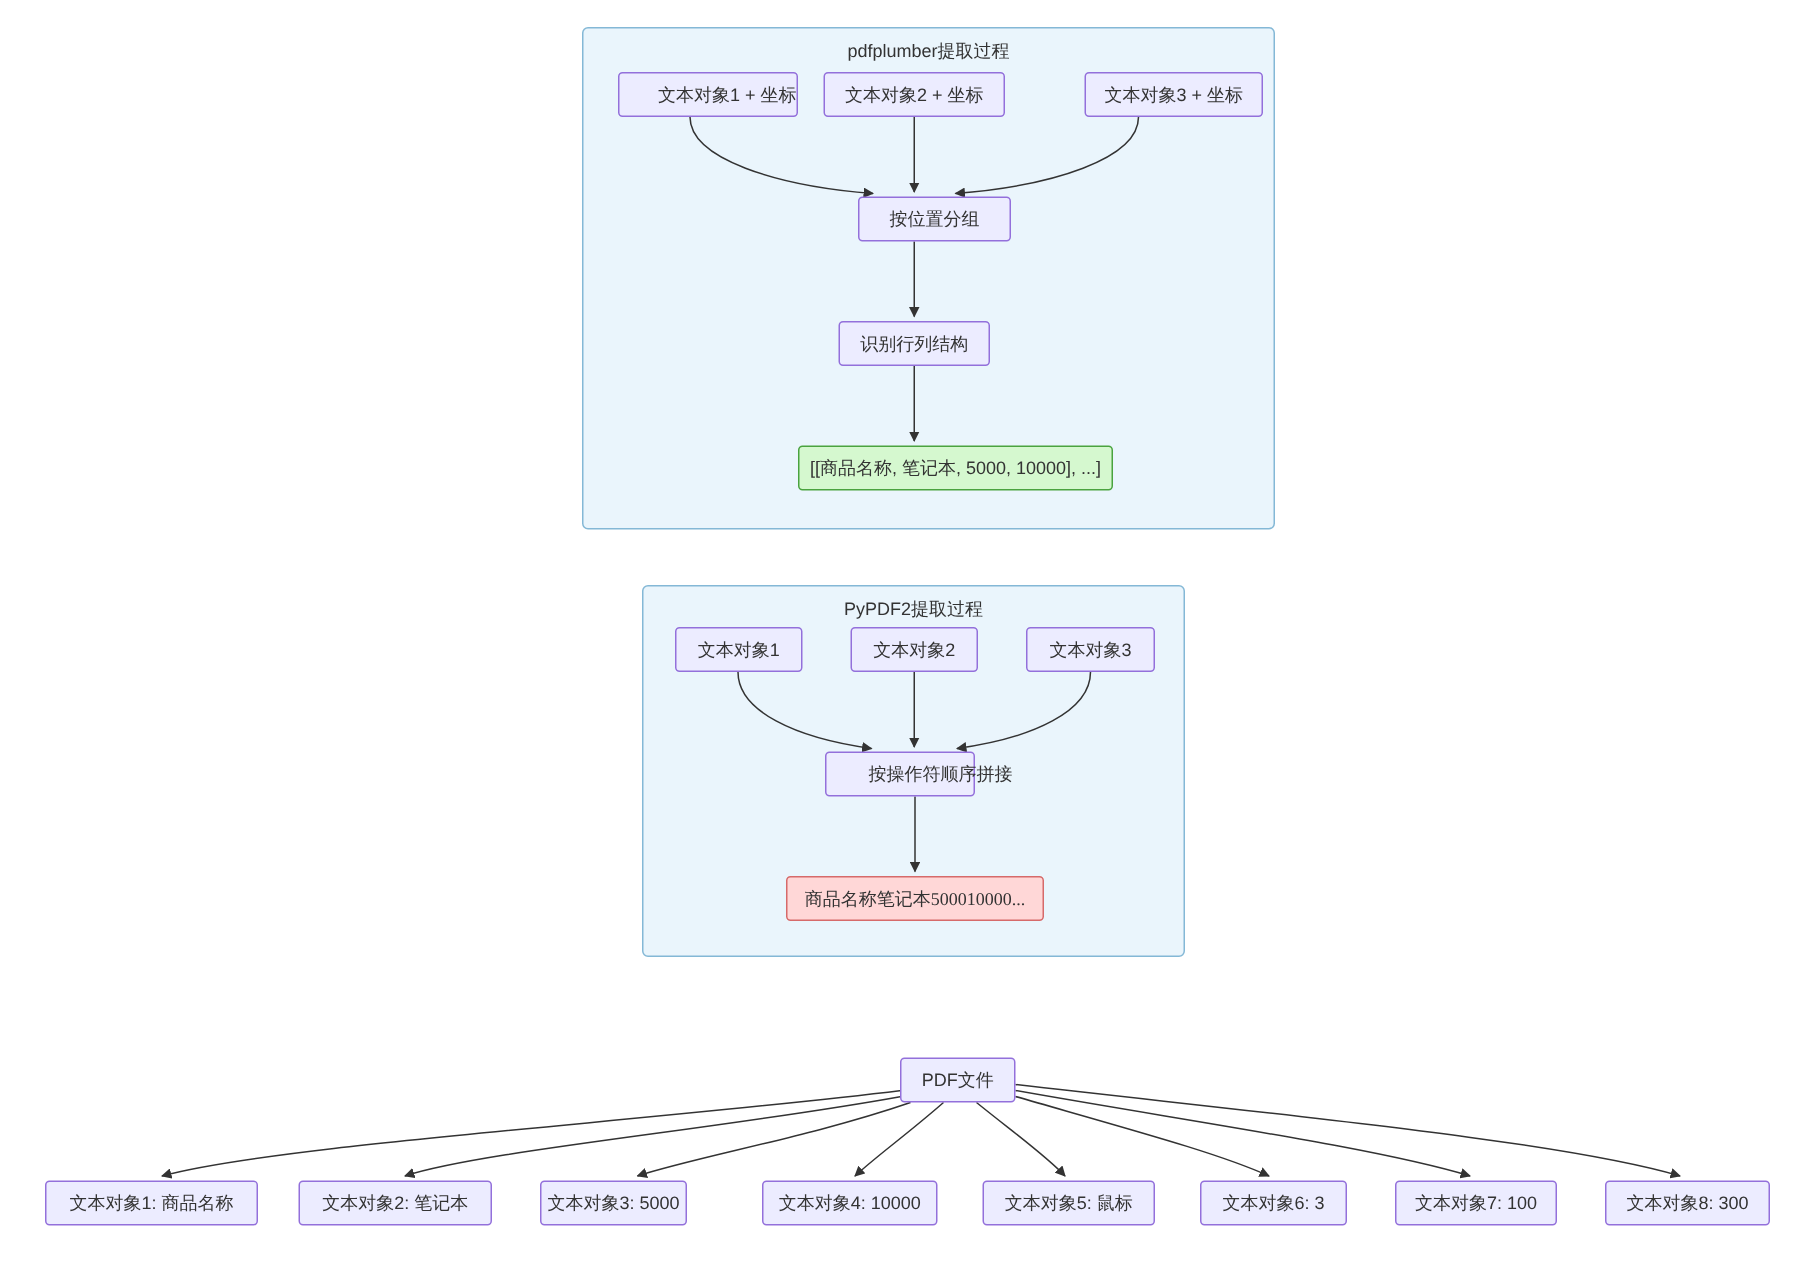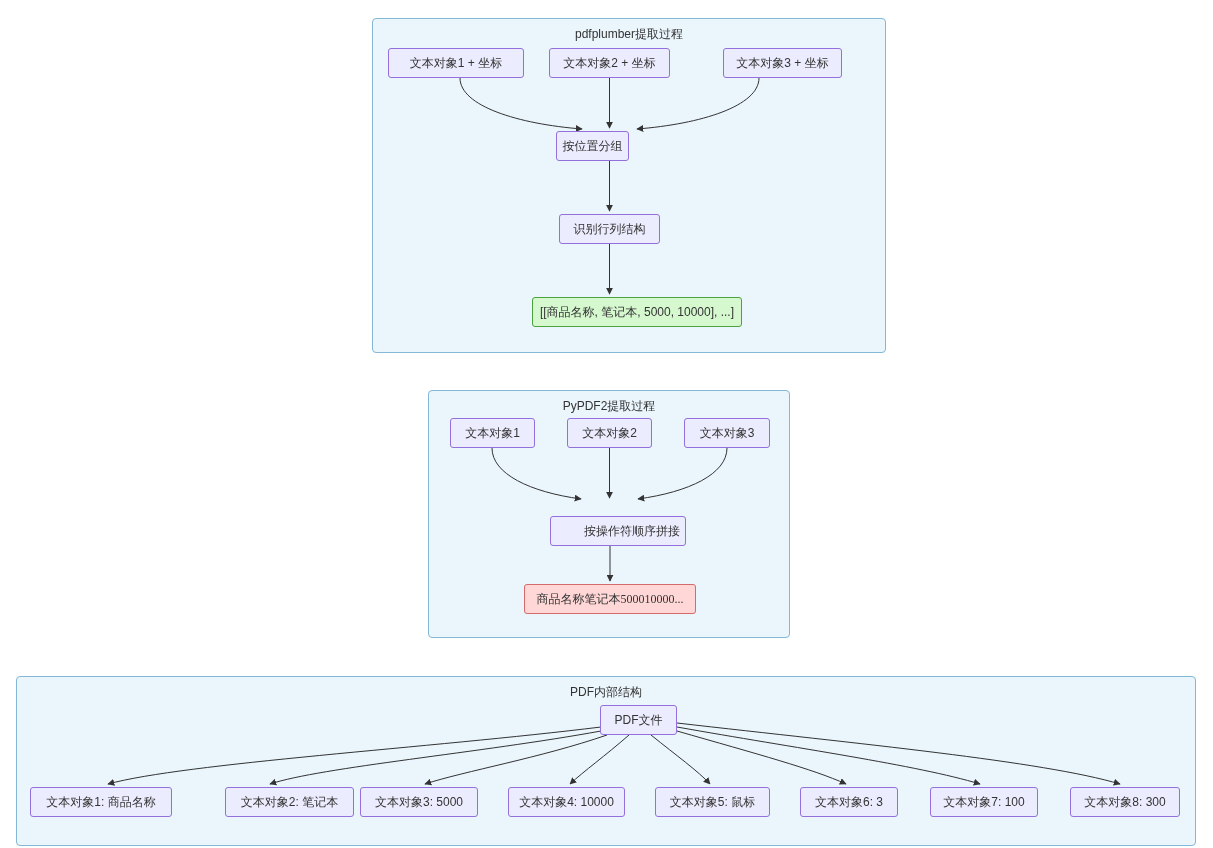--- a/index.html
+++ b/index.html
@@ -52,31 +52,28 @@
     width: 1213px; height: 848px;
     pointer-events: none;
   }
   .edge { fill: none; stroke: #333333; stroke-width: 1px; }
 </style>
 </head>
 <body>
 
 <div class="canvas">
 
-  <div class="container-box" style="left:372px; top:18px; width:514px; height:335px;">
+  <div class="container-box" style="left:388px; top:18px; width:462px; height:335px;">
     <div class="container-title">pdfplumber提取过程</div>
   </div>
 
   <div class="container-box" style="left:428px; top:390px; width:362px; height:248px;">
     <div class="container-title">PyPDF2提取过程</div>
   </div>
 
-  <div class="container-box" style="left:16px; top:676px; width:1180px; height:170px;">
-    <div class="container-title">PDF内部结构</div>
-  </div>
 
   <svg class="edges">
     <defs>
       <marker id="arrow" viewBox="0 0 10 10" refX="9" refY="5" markerWidth="7" markerHeight="7" orient="auto-start-reverse">
         <path d="M 0 0 L 10 5 L 0 10 z" fill="#333333"></path>
       </marker>
     </defs>
 
     <path class="edge" marker-end="url(#arrow)" d="M460,78 C460,106 518,124 582,129"></path>
     <path class="edge" marker-end="url(#arrow)" d="M609.5,78 L609.5,128"></path>
@@ -92,36 +89,36 @@
     <path class="edge" marker-end="url(#arrow)" d="M601,727 C430,748 185,763 108,784"></path>
     <path class="edge" marker-end="url(#arrow)" d="M601,731 C480,753 322,767 270,784"></path>
     <path class="edge" marker-end="url(#arrow)" d="M607,735 C540,758 465,771 425,784"></path>
     <path class="edge" marker-end="url(#arrow)" d="M629,735 C605,756 584,771 570,784"></path>
     <path class="edge" marker-end="url(#arrow)" d="M651,735 C677,756 698,771 710,784"></path>
     <path class="edge" marker-end="url(#arrow)" d="M677,731 C757,754 813,769 846,784"></path>
     <path class="edge" marker-end="url(#arrow)" d="M677,727 C795,748 917,765 980,784"></path>
     <path class="edge" marker-end="url(#arrow)" d="M677,723 C860,744 1042,761 1120,784"></path>
   </svg>
 
-  <div class="node" style="left:388px; top:48px; width:136px;">文本对象1 + 坐标</div>
+  <div class="node" style="left:412px; top:48px; width:120px;text-align:right;">文本对象1 + 坐标</div>
   <div class="node" style="left:549px; top:48px; width:121px;">文本对象2 + 坐标</div>
   <div class="node" style="left:699px; top:48px; width:119px;margin-left:24px;">文本对象3 + 坐标</div>
-  <div class="node" style="left:556px; top:131px; width:73px;">按位置分组</div>
+  <div class="node" style="left:572px; top:131px; width:102px;">按位置分组</div>
   <div class="node" style="left:559px; top:214px; width:101px;">识别行列结构</div>
   <div class="node success" style="left:532px; top:297px; width:210px;">[[商品名称, 笔记本, 5000, 10000], ...]</div>
 
   <div class="node" style="left:450px; top:418px; width:85px;">文本对象1</div>
   <div class="node" style="left:567px; top:418px; width:85px;">文本对象2</div>
   <div class="node" style="left:684px; top:418px; width:86px;">文本对象3</div>
-  <div class="node" style="left:550px; top:516px; width:136px;padding-left:28px;">按操作符顺序拼接</div>
+  <div class="node" style="left:550px; top:501px; width:100px;padding-left:28px;">按操作符顺序拼接</div>
   <div class="node error" style="left:524px; top:584px; width:172px;font-family:Liberation Serif, serif;">商品名称笔记本500010000...</div>
 
   <div class="node" style="left:600px; top:705px; width:77px;">PDF文件</div>
   <div class="node" style="left:30px; top:787px; width:142px;">文本对象1: 商品名称</div>
-  <div class="node" style="left:199px; top:787px; width:129px;margin-left:26px;">文本对象2: 笔记本</div>
-  <div class="node" style="left:360px; top:787px; width:118px;">文本对象3: 5000</div>
+  <div class="node" style="left:199px; top:787px; width:129px;">文本对象2: 笔记本</div>
+  <div class="node" style="left:360px; top:787px; width:98px;">文本对象3: 5000</div>
   <div class="node" style="left:508px; top:787px; width:117px;">文本对象4: 10000</div>
   <div class="node" style="left:655px; top:787px; width:115px;">文本对象5: 鼠标</div>
   <div class="node" style="left:800px; top:787px; width:98px;">文本对象6: 3</div>
   <div class="node" style="left:930px; top:787px; width:108px;">文本对象7: 100</div>
   <div class="node" style="left:1070px; top:787px; width:110px;">文本对象8: 300</div>
 
 </div>
 
 </body></html>

